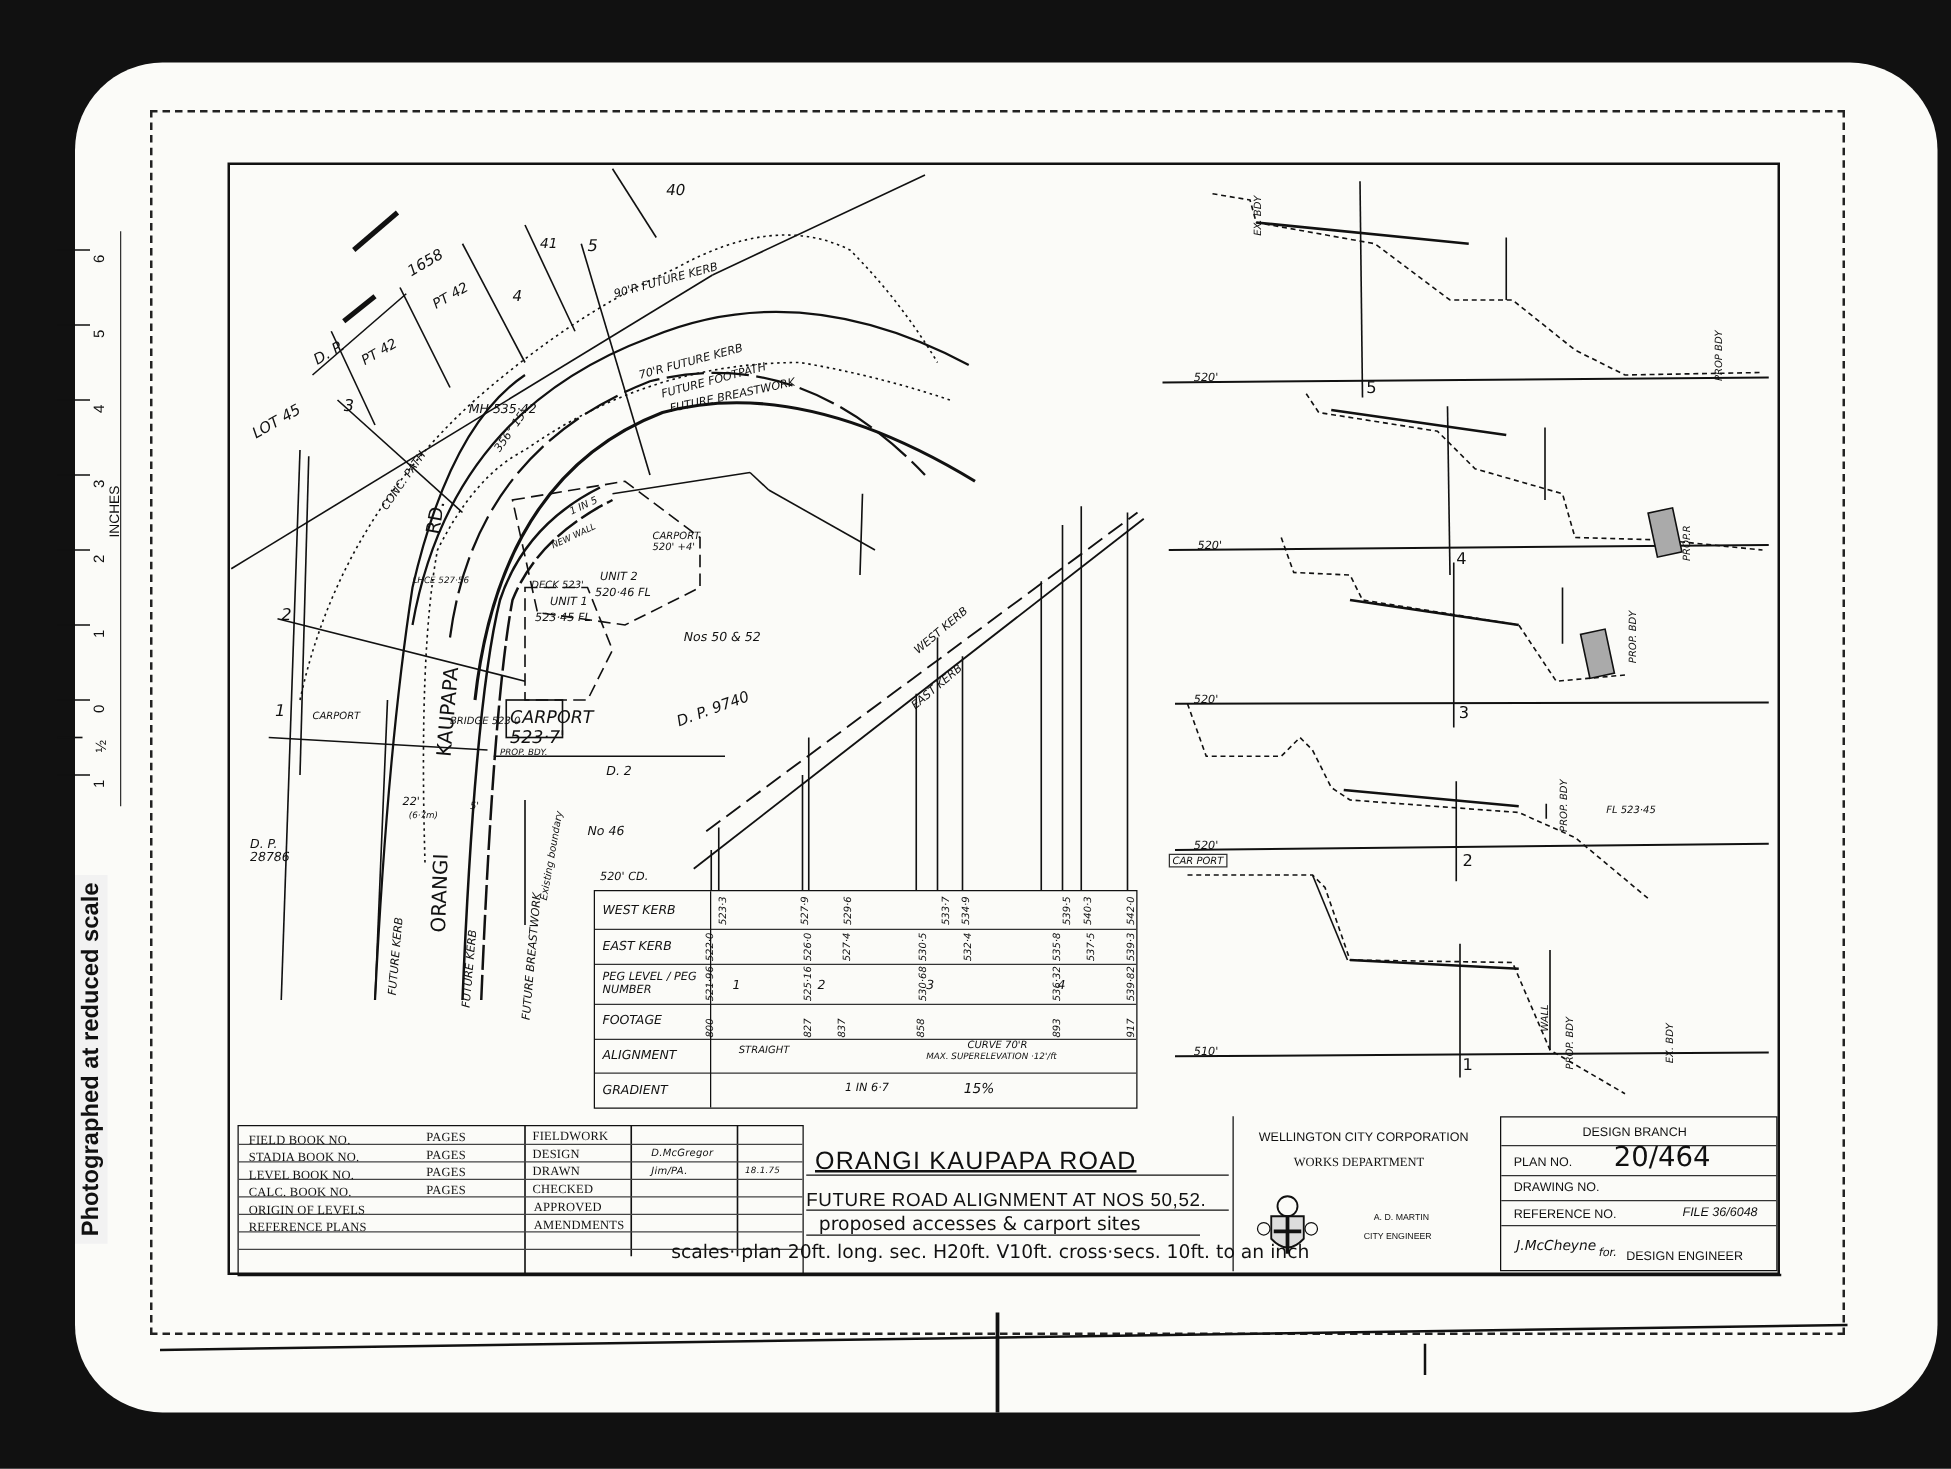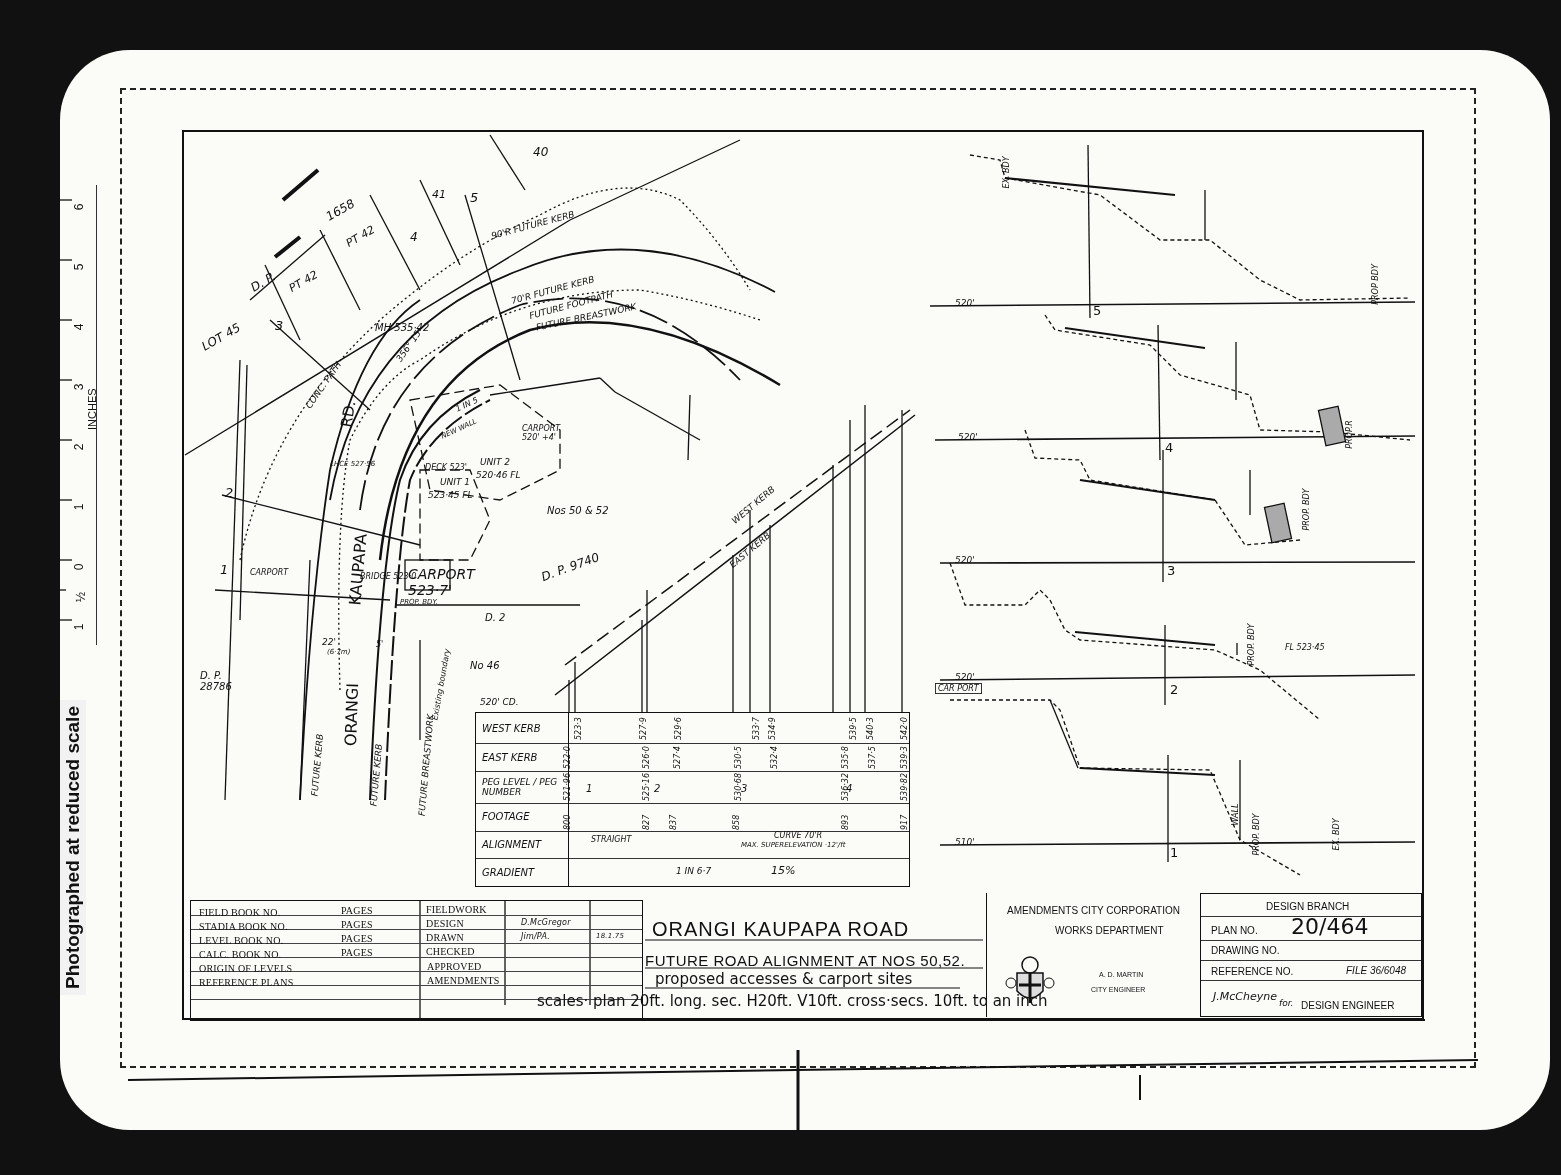--- a/index.html
+++ b/index.html
@@ -8,27 +8,27 @@
   .border-dash{position:absolute;left:120px;top:88px;width:1356px;height:980px;border:2px dashed #222;box-sizing:border-box;}
   .sheet{position:absolute;left:182px;top:130px;width:1242px;height:890px;border:2px solid #111;box-sizing:border-box;}
   svg.drawing{position:absolute;left:0;top:0;}
   .ruler{position:absolute;left:46px;top:185px;width:50px;height:460px;border-right:1px solid #333;}
   .ruler .num{position:absolute;left:30px;font-size:12px;transform:rotate(-90deg);}
   .ruler-label{position:absolute;left:70px;top:390px;font-size:11px;transform:rotate(-90deg);transform-origin:left top;}
   .photo-label{position:absolute;left:60px;top:995px;transform:rotate(-90deg);transform-origin:left top;font-size:19px;font-weight:bold;background:#f2f2f2;padding:2px 6px;white-space:nowrap;}
   .tb-grid{position:absolute;left:190px;top:900px;width:453px;height:120px;border:1.5px solid #111;box-sizing:border-box;}
   .tb-row{position:absolute;left:0;width:100%;height:14px;border-bottom:1px solid #444;}
   .tb-cell{position:absolute;font-size:10px;letter-spacing:.2px;font-family:Liberation Serif, serif;}
-  .title-main{position:absolute;left:652px;top:918px;font-size:20px;letter-spacing:1px;}
+  .title-main{position:absolute;left:652px;top:918px;font-size:20px;letter-spacing:1px;text-decoration:underline;}
   .title-sub1{position:absolute;left:645px;top:952px;font-size:15px;letter-spacing:.5px;}
   .title-sub2{position:absolute;left:655px;top:970px;font-size:15px;font-family:"DejaVu Sans",sans-serif;}
   .scales{position:absolute;left:537px;top:992px;font-size:15px;font-family:"DejaVu Sans",sans-serif;white-space:nowrap;}
   .corp{position:absolute;left:986px;top:893px;width:212px;height:124px;border-left:1.5px solid #111;}
   .corp .l1{position:absolute;left:20px;top:12px;font-size:10px;}
-  .corp .l2{position:absolute;left:68px;top:32px;font-size:10px;}
+  .corp .l2{position:absolute;left:48px;top:32px;font-size:10px;font-family:Liberation Serif, serif;}
   .corp .l3{position:absolute;left:112px;top:78px;font-size:7px;}
   .corp .l4{position:absolute;left:104px;top:93px;font-size:7px;}
   .crest{position:absolute;left:18px;top:60px;width:50px;height:55px;}
   .db{position:absolute;left:1200px;top:893px;width:222px;height:124px;border:1.5px solid #111;box-sizing:border-box;}
   .db .r{position:absolute;left:0;width:100%;border-bottom:1px solid #333;font-size:10px;}
   .hand{font-family:"DejaVu Sans",sans-serif;font-style:italic;}
   .lbl{position:absolute;font-family:"DejaVu Sans",sans-serif;font-style:italic;font-size:9px;white-space:nowrap;}
   .lbl-up{position:absolute;font-family:"DejaVu Sans",sans-serif;font-size:12px;white-space:nowrap;}
   .ls-table{position:absolute;left:475px;top:712px;width:435px;height:175px;border:1.5px solid #111;box-sizing:border-box;}
   .ls-row{position:absolute;left:0;width:100%;border-bottom:1px solid #333;}
@@ -331,21 +331,21 @@
   <span class="tb-cell" style="left:8px;top:76px">REFERENCE PLANS</span>
   <span class="tb-cell" style="left:236px;top:74px">AMENDMENTS</span>
 </div>
 
 <div class="title-main">ORANGI KAUPAPA ROAD</div>
 <div class="title-sub1">FUTURE ROAD ALIGNMENT AT NOS 50,52.</div>
 <div class="title-sub2">proposed accesses &amp; carport sites</div>
 <div class="scales">scales· plan 20ft.  long. sec. H20ft. V10ft.  cross·secs. 10ft. to an inch</div>
 
 <div class="corp">
-  <span class="l1">AMENDMENTS CITY CORPORATION</span>
+  <span class="l1">WELLINGTON CITY CORPORATION</span>
   <span class="l2">WORKS DEPARTMENT</span>
   <svg class="crest" viewBox="0 0 50 55">
     <circle cx="25" cy="12" r="8" fill="none" stroke="#111" stroke-width="1.5"></circle>
     <path d="M12 20 h26 v18 q-13 14 -26 0z" fill="#ddd" stroke="#111" stroke-width="1.5"></path>
     <line x1="25" y1="20" x2="25" y2="50" stroke="#111" stroke-width="3"></line>
     <line x1="14" y1="32" x2="36" y2="32" stroke="#111" stroke-width="3"></line>
     <circle cx="6" cy="30" r="5" fill="none" stroke="#111"></circle>
     <circle cx="44" cy="30" r="5" fill="none" stroke="#111"></circle>
   </svg>
   <span class="l3">A. D. MARTIN</span>

